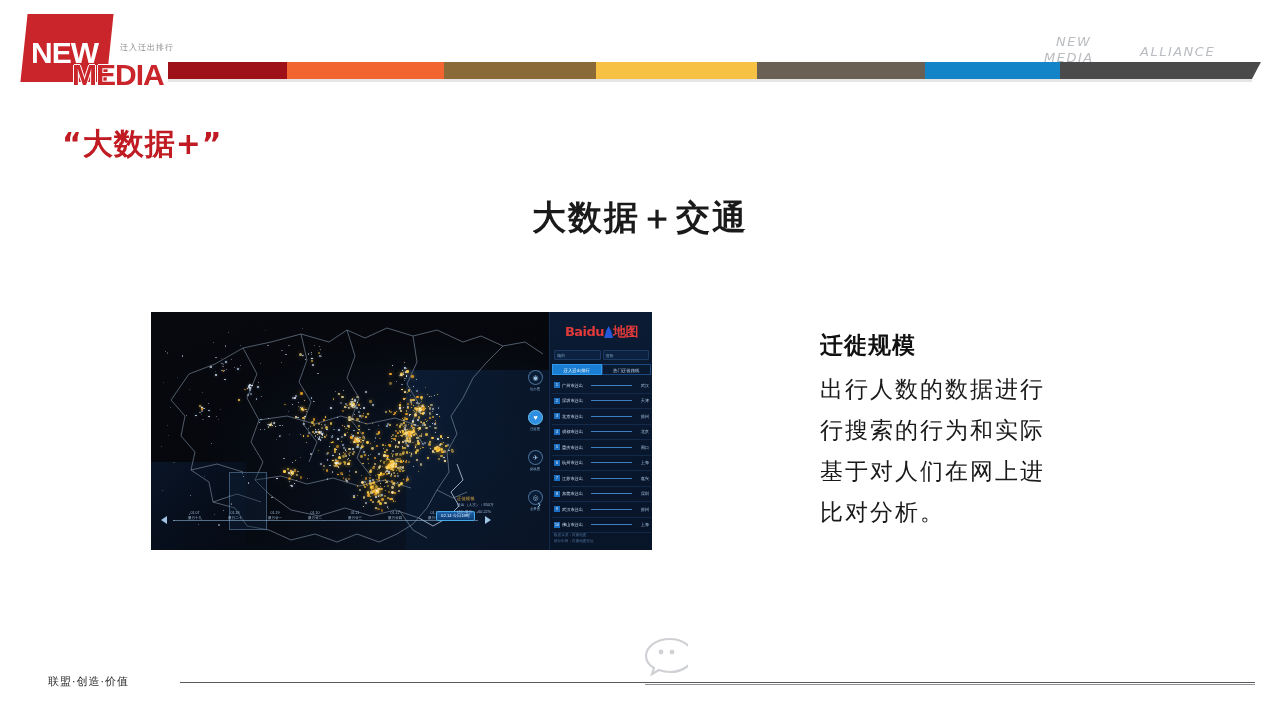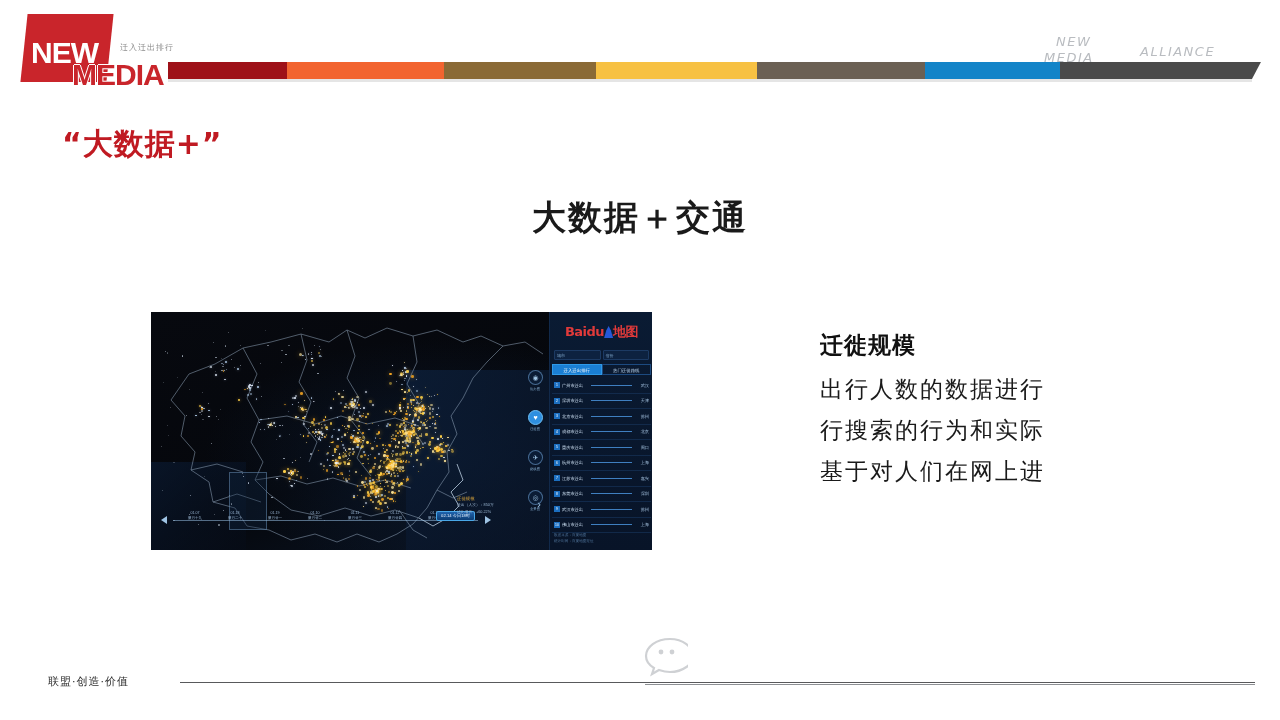--- a/index.html
+++ b/index.html
@@ -1667,20 +1667,21 @@
     </div>
   </div>
 </div>
 
 <div id="text-block">
   <div id="tb-heading">迁徙规模</div>
   <div id="tb-lines">
       <div class="tb-line">出行人数的数据进行</div>
       <div class="tb-line">行搜索的行为和实际</div>
       <div class="tb-line">基于对人们在网上进</div>
+      <div class="tb-line">比对分析。</div>
     </div>
 </div>
 
 <div id="watermark">
   <svg id="wm-icon" viewBox="0 0 48 46">
     <g fill="none" stroke="#cfd1d4" stroke-width="2.2">
       <path d="M30,8 C16,8 6,16 6,25 C6,30 9,34 14,37 L12,43 L19,39 C22,40 26,41 30,41 C43,41 53,33 53,25 C53,16 43,8 30,8 Z"></path>
     </g>
     <circle cx="21" cy="21" r="2.4" fill="#cfd1d4"></circle>
     <circle cx="32" cy="21" r="2.4" fill="#cfd1d4"></circle>

